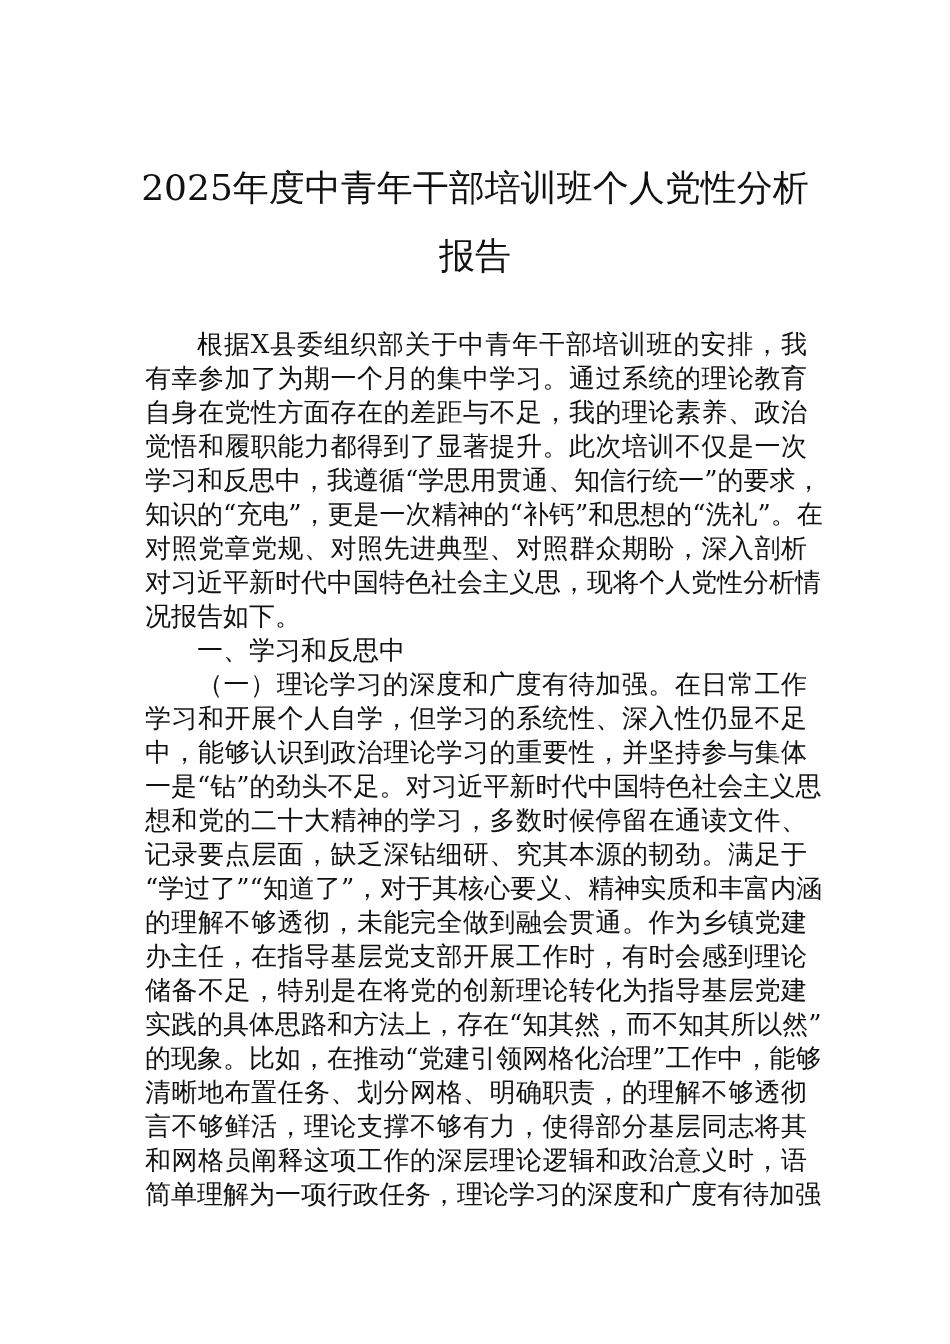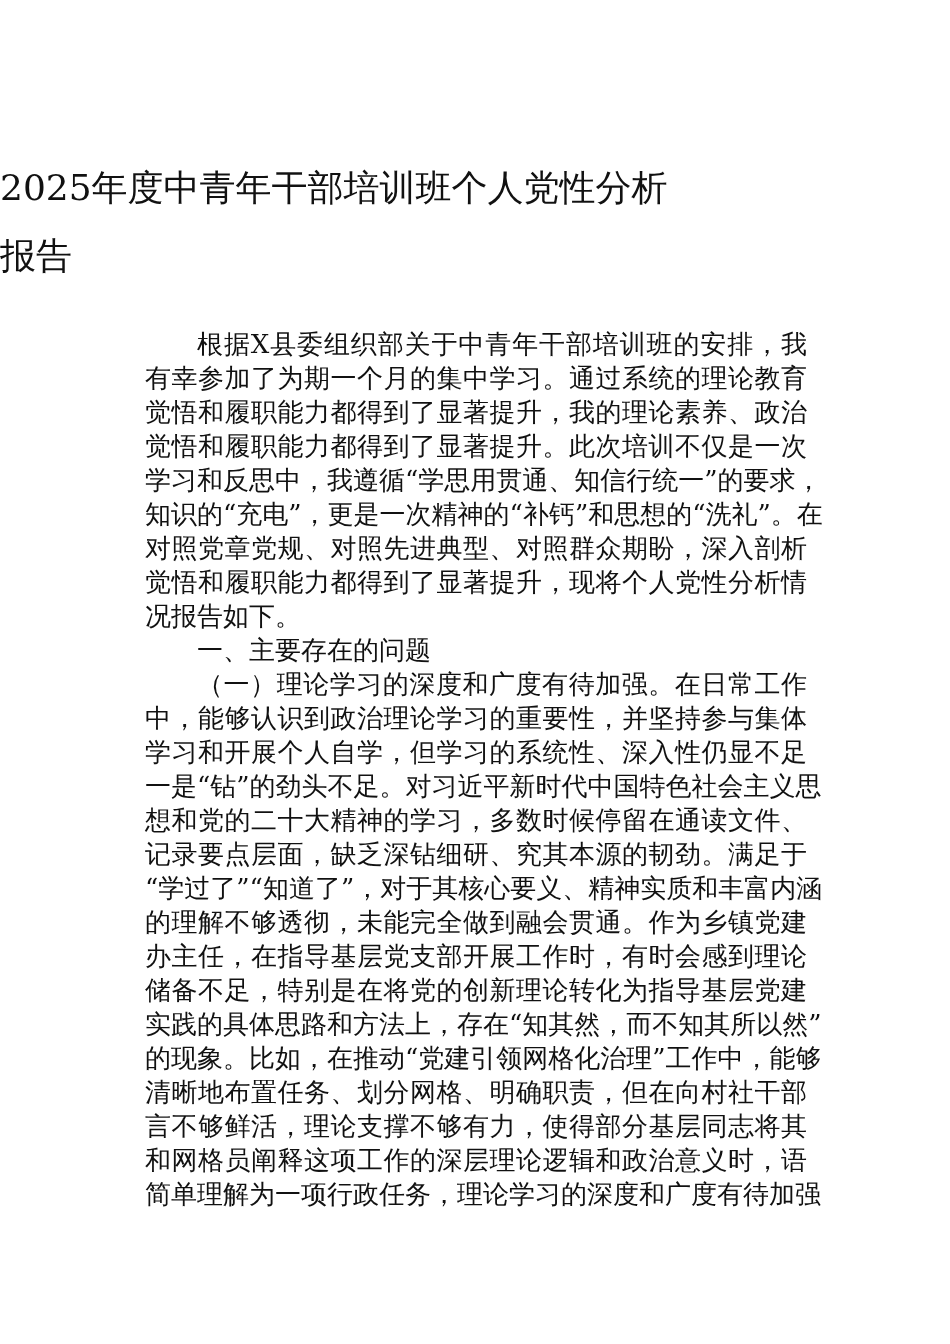--- a/index.html
+++ b/index.html
@@ -20,20 +20,21 @@
     left: 0;
     top: 0;
     width: 950px;
     height: 1344px;
     background: #ffffff;
   }
   .title {
     position: absolute;
     left: 0;
     width: 950px;
+    text-align: center;
     font-size: 36px;
     line-height: 36px;
     color: #111111;
     white-space: nowrap;
   }
   .title-line-1 { top: 170px; }
   .title-line-2 { top: 238px; }
   .body-text {
     position: absolute;
     left: 145px;
@@ -62,46 +63,46 @@
 <div class="page">
 
   <div class="title title-line-1">2025年度中青年干部培训班个人党性分析</div>
   <div class="title title-line-2">报告</div>
 
   <div class="body-text">
 
     <div>
       <span class="line indent">根据X县委组织部关于中青年干部培训班的安排，我</span>
       <span class="line">有幸参加了为期一个月的集中学习。通过系统的理论教育</span>
-      <span class="line">觉悟和履职能力都得到了显著提升，我的理论素养、政治</span>
+      <span class="line">自身在党性方面存在的差距与不足，我的理论素养、政治</span>
       <span class="line">觉悟和履职能力都得到了显著提升。此次培训不仅是一次</span>
       <span class="line">学习和反思中，我遵循“学思用贯通、知信行统一”的要求，</span>
       <span class="line">知识的“充电”，更是一次精神的“补钙”和思想的“洗礼”。在</span>
       <span class="line">对照党章党规、对照先进典型、对照群众期盼，深入剖析</span>
-      <span class="line">觉悟和履职能力都得到了显著提升，现将个人党性分析情</span>
+      <span class="line">对习近平新时代中国特色社会主义思，现将个人党性分析情</span>
       <span class="line last">况报告如下。</span>
     </div>
 
     <div>
-      <span class="line last indent">一、主要存在的问题</span>
+      <span class="line last indent">一、学习和反思中</span>
     </div>
 
     <div>
       <span class="line indent-sub">（一）理论学习的深度和广度有待加强。在日常工作</span>
+      <span class="line">学习和开展个人自学，但学习的系统性、深入性仍显不足</span>
       <span class="line">中，能够认识到政治理论学习的重要性，并坚持参与集体</span>
-      <span class="line">学习和开展个人自学，但学习的系统性、深入性仍显不足</span>
       <span class="line">一是“钻”的劲头不足。对习近平新时代中国特色社会主义思</span>
       <span class="line">想和党的二十大精神的学习，多数时候停留在通读文件、</span>
       <span class="line">记录要点层面，缺乏深钻细研、究其本源的韧劲。满足于</span>
       <span class="line">“学过了”“知道了”，对于其核心要义、精神实质和丰富内涵</span>
       <span class="line">的理解不够透彻，未能完全做到融会贯通。作为乡镇党建</span>
       <span class="line">办主任，在指导基层党支部开展工作时，有时会感到理论</span>
       <span class="line">储备不足，特别是在将党的创新理论转化为指导基层党建</span>
       <span class="line">实践的具体思路和方法上，存在“知其然，而不知其所以然”</span>
       <span class="line">的现象。比如，在推动“党建引领网格化治理”工作中，能够</span>
-      <span class="line">清晰地布置任务、划分网格、明确职责，但在向村社干部</span>
+      <span class="line">清晰地布置任务、划分网格、明确职责，的理解不够透彻</span>
       <span class="line">言不够鲜活，理论支撑不够有力，使得部分基层同志将其</span>
       <span class="line">和网格员阐释这项工作的深层理论逻辑和政治意义时，语</span>
       <span class="line">简单理解为一项行政任务，理论学习的深度和广度有待加强</span>
     </div>
 
   </div>
 </div>
 
 </body></html>

